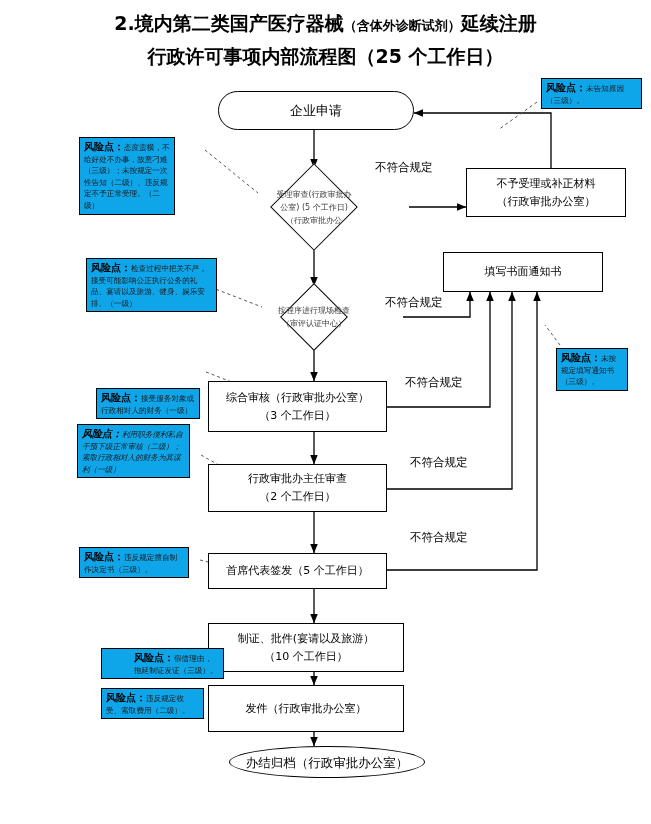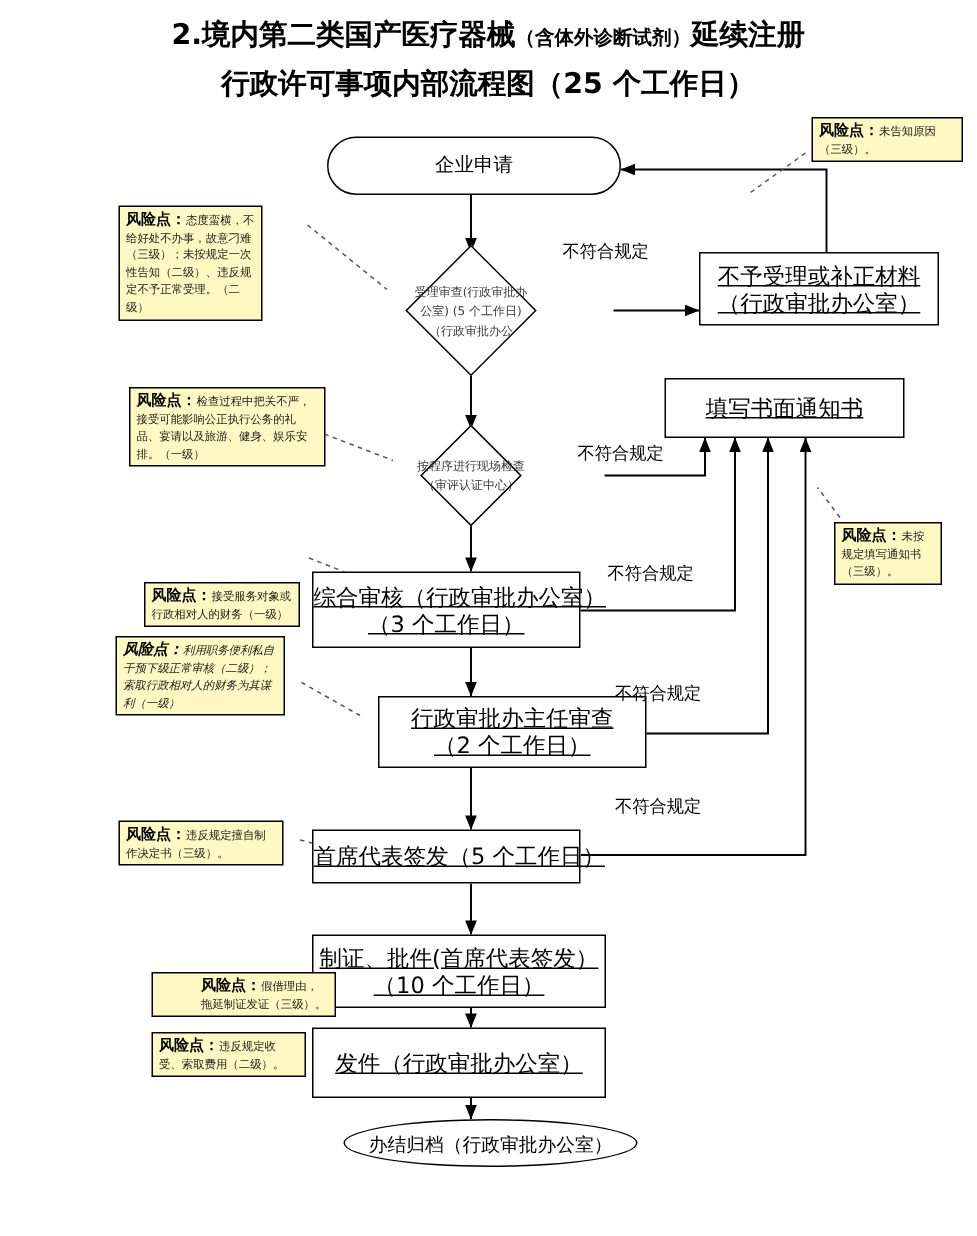--- a/index.html
+++ b/index.html
@@ -22,42 +22,42 @@
 
   
   .node{
     position:absolute;box-sizing:border-box;
     display:flex;align-items:center;justify-content:center;
     text-align:center;background:#fff;
   }
   .node .lines{display:block;width:100%;}
   .node .ln{display:block;white-space:nowrap;}
 
-  .proc{border:1.3px solid #000;font-size:15px;line-height:18px;text-decoration:underline;}
+  .proc{border:1.3px solid #000;font-size:11px;line-height:18px;}
   .stadium{border:1.3px solid #000;border-radius:26px;font-size:13px;line-height:18px;}
   .oval{border:1.3px solid #000;border-radius:50%/50%;font-size:12.5px;line-height:17px;}
 
   
   .diamond{position:absolute;}
   .diamond .dshape{
     position:absolute;left:50%;top:50%;
     transform:translate(-50%,-50%) rotate(45deg);
     border:1.3px solid #000;background:#fff;box-sizing:border-box;
   }
   .diamond .dtext{
     position:absolute;left:0;top:0;width:100%;height:100%;
     display:flex;align-items:center;justify-content:center;
     text-align:center;font-size:8px;line-height:13px;
     color:#3a3a3a;
   }
   .diamond .dtext .ln{display:block;white-space:nowrap;}
 
   
   .risk{
-    position:absolute;box-sizing:border-box;border:1.2px solid #000;background:#fef9c3;
+    position:absolute;box-sizing:border-box;border:1.2px solid #000;background:#0ea5e9;
     padding:3px 4px 2px 4px;font-size:7.6px;line-height:11.6px;color:#1a1a1a;
     text-align:left;
   }
   .risk b{font-size:10px;font-weight:bold;color:#000;letter-spacing:0px;}
 
   
   .elabel{
     position:absolute;font-size:11.5px;line-height:14px;white-space:nowrap;
     background:transparent;color:#000;
   }
@@ -155,36 +155,36 @@
     </span>
   </div>
 
   <div class="node proc" style="left:208px;top:381px;width:179px;height:51px;">
     <span class="lines">
       <span class="ln">综合审核（行政审批办公室）</span>
       <span class="ln">（3 个工作日）</span>
     </span>
   </div>
 
-  <div class="node proc" style="left:208px;top:464px;width:179px;height:48px;margin-left:44px;">
+  <div class="node proc" style="left:208px;top:464px;width:179px;height:48px;">
     <span class="lines">
       <span class="ln">行政审批办主任审查</span>
       <span class="ln">（2 个工作日）</span>
     </span>
   </div>
 
   <div class="node proc" style="left:208px;top:553px;width:179px;height:36px;">
     <span class="lines">
       <span class="ln">首席代表签发（5 个工作日）</span>
     </span>
   </div>
 
   <div class="node proc" style="left:208px;top:623px;width:196px;height:49px;">
     <span class="lines">
-      <span class="ln">制证、批件(首席代表签发）</span>
+      <span class="ln">制证、批件(宴请以及旅游）</span>
       <span class="ln">（10 个工作日）</span>
     </span>
   </div>
 
   <div class="node proc" style="left:208px;top:685px;width:196px;height:47px;">
     <span class="lines">
       <span class="ln">发件（行政审批办公室）</span>
     </span>
   </div>
 

